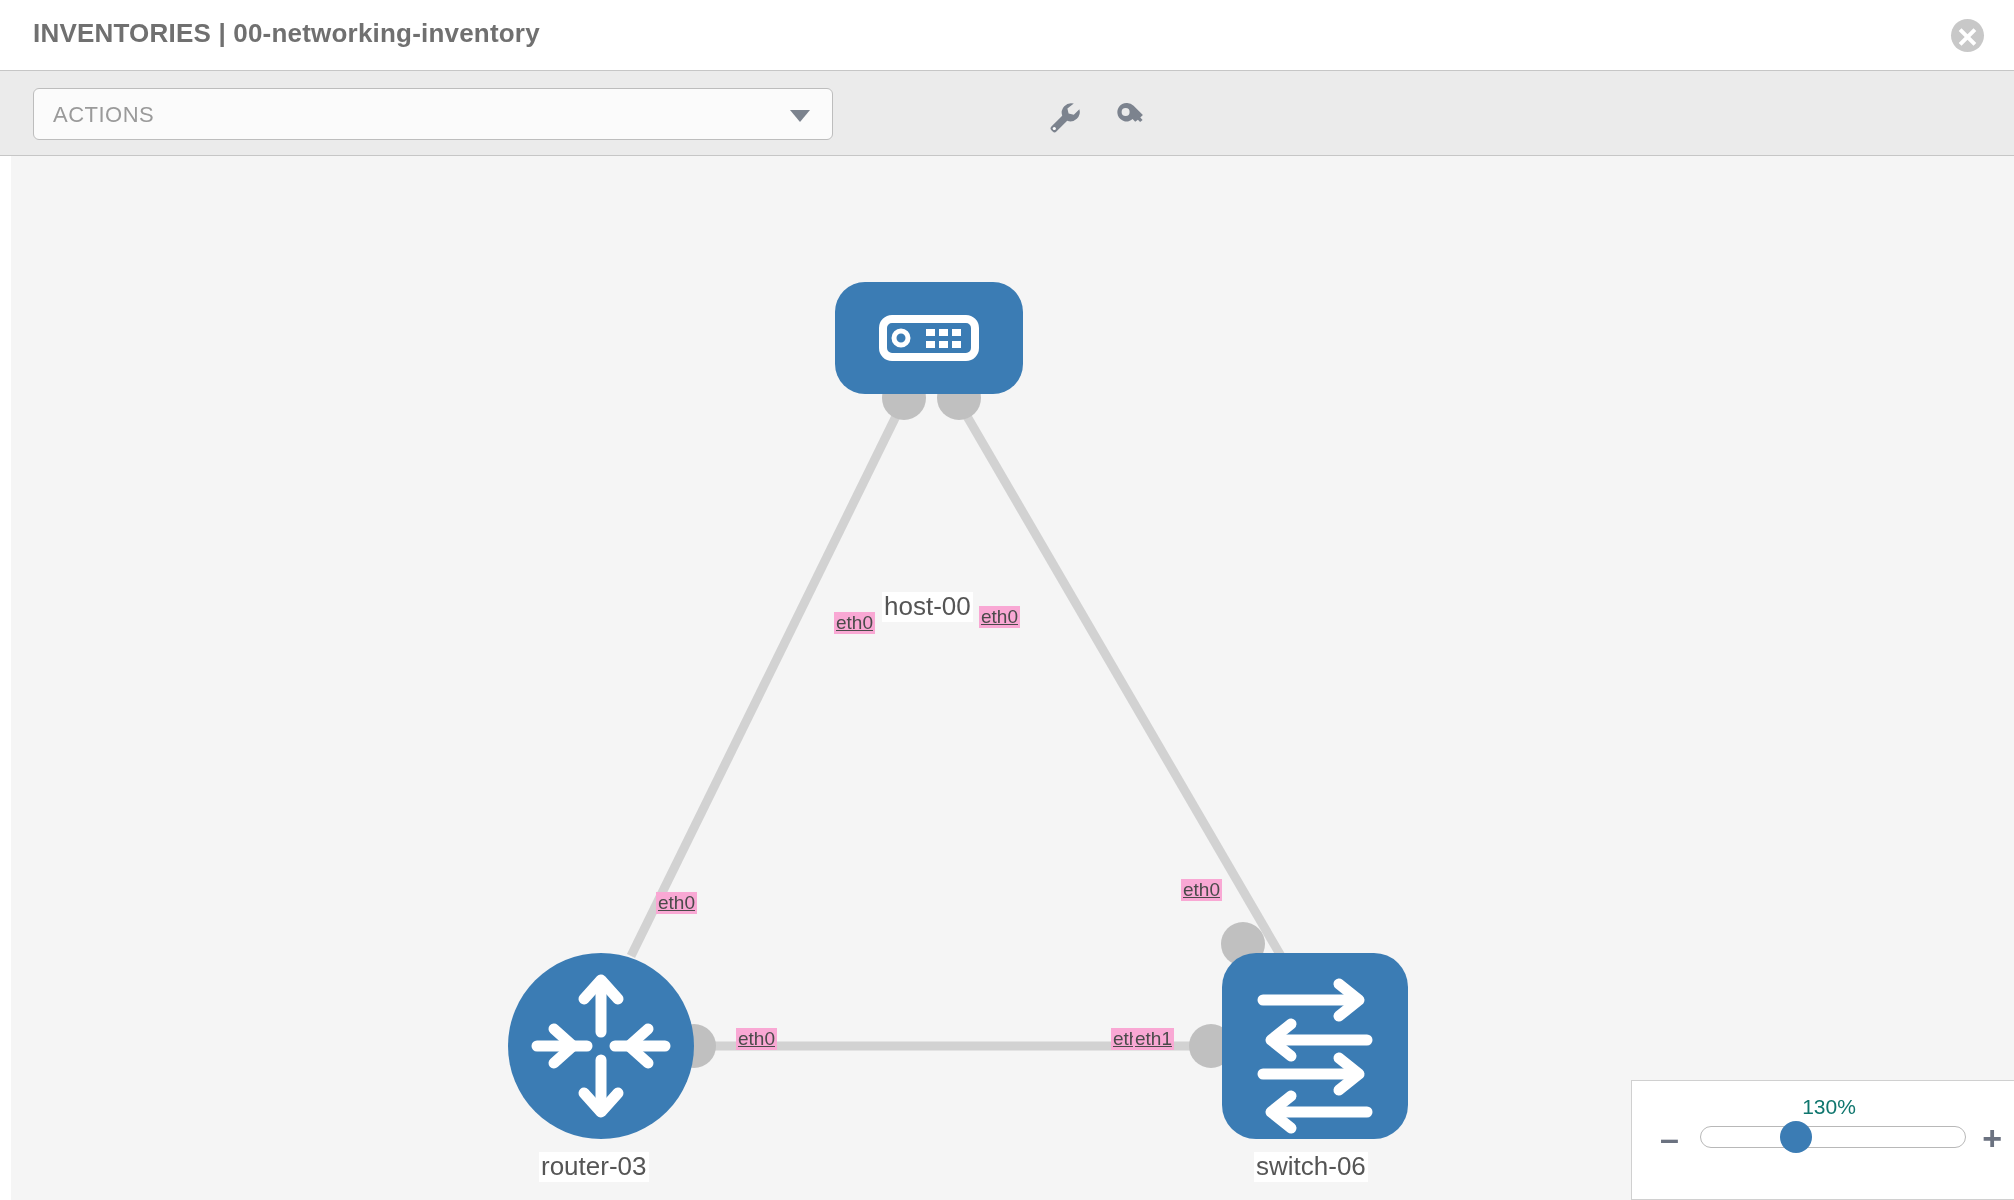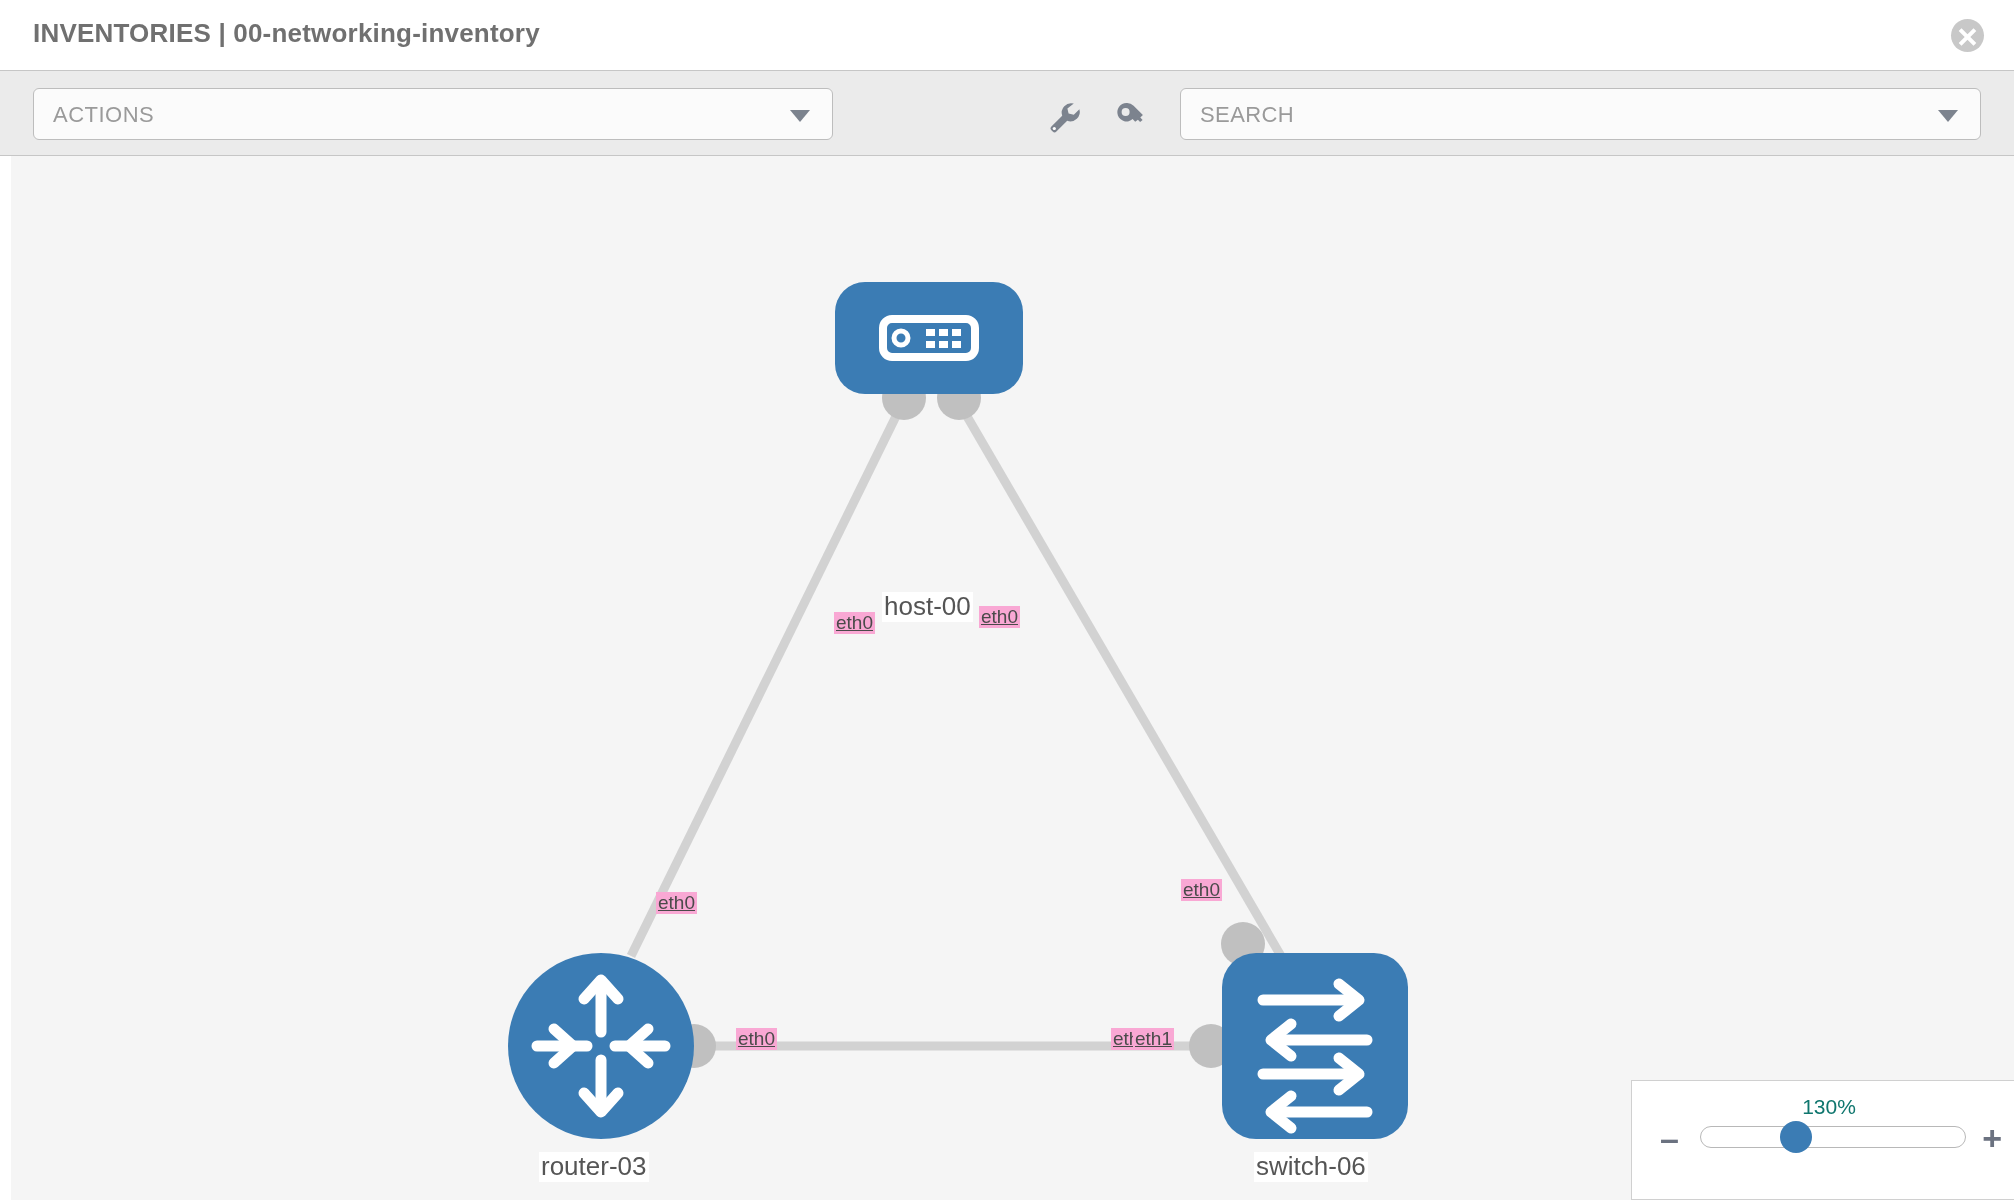--- a/index.html
+++ b/index.html
@@ -235,24 +235,20 @@
       </svg>
     </div>
 
     <div class="tool-icon key">
       <svg width="36" height="36" viewBox="0 0 36 36" aria-hidden="true">
         <path d="M13.5 4 a9.2 9.2 0 1 0 6.1 16.1 l2.6 2.6 2.7 -2.0 2.2 2.2 2.5 -2.0 -2.3 -2.3 2.6 -2.6 -9.3 -9.3 A9.2 9.2 0 0 0 13.5 4 Z" fill="#7c838e"></path>
         <circle cx="12.6" cy="13.1" r="4.0" fill="#ebebeb"></circle>
       </svg>
     </div>
 
-    <div class="search-box">
-      <div class="search-label">SEARCH</div>
-      <div class="caret"></div>
-    </div>
   </div>
 
   <div class="canvas">
 
     <svg class="topology" viewBox="0 0 2014 1044">
 
       <g>
         <line x1="890" y1="250" x2="620" y2="800" stroke="#d2d2d2" stroke-width="9"></line>
         <line x1="950" y1="250" x2="1270" y2="800" stroke="#d2d2d2" stroke-width="9"></line>
         <line x1="660" y1="890" x2="1230" y2="890" stroke="#d2d2d2" stroke-width="9"></line>

